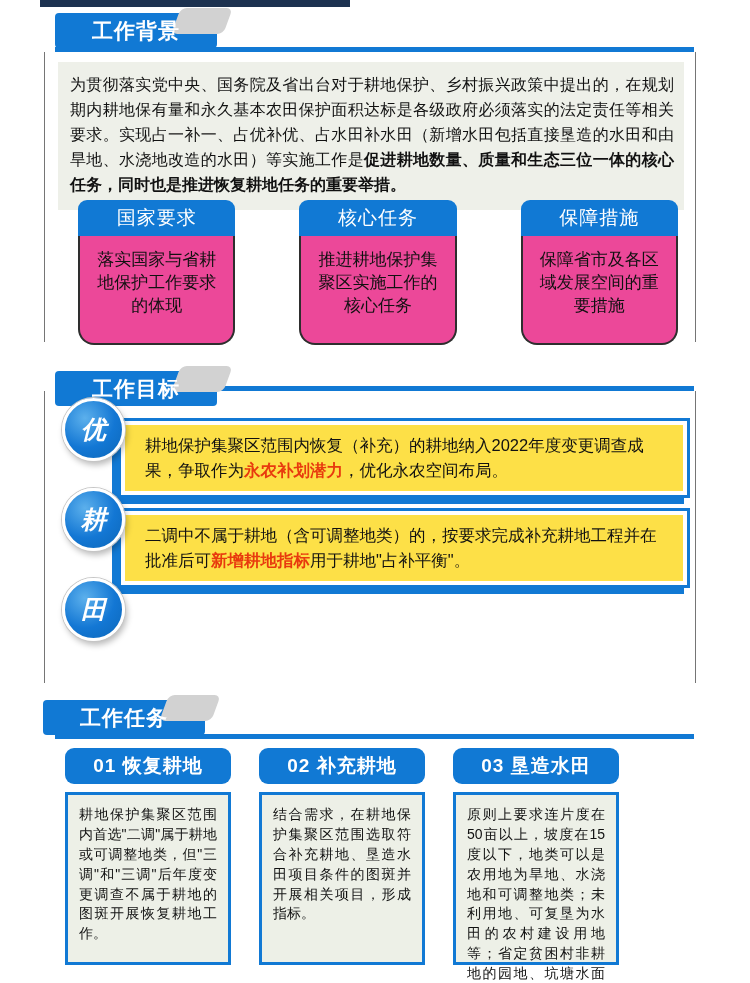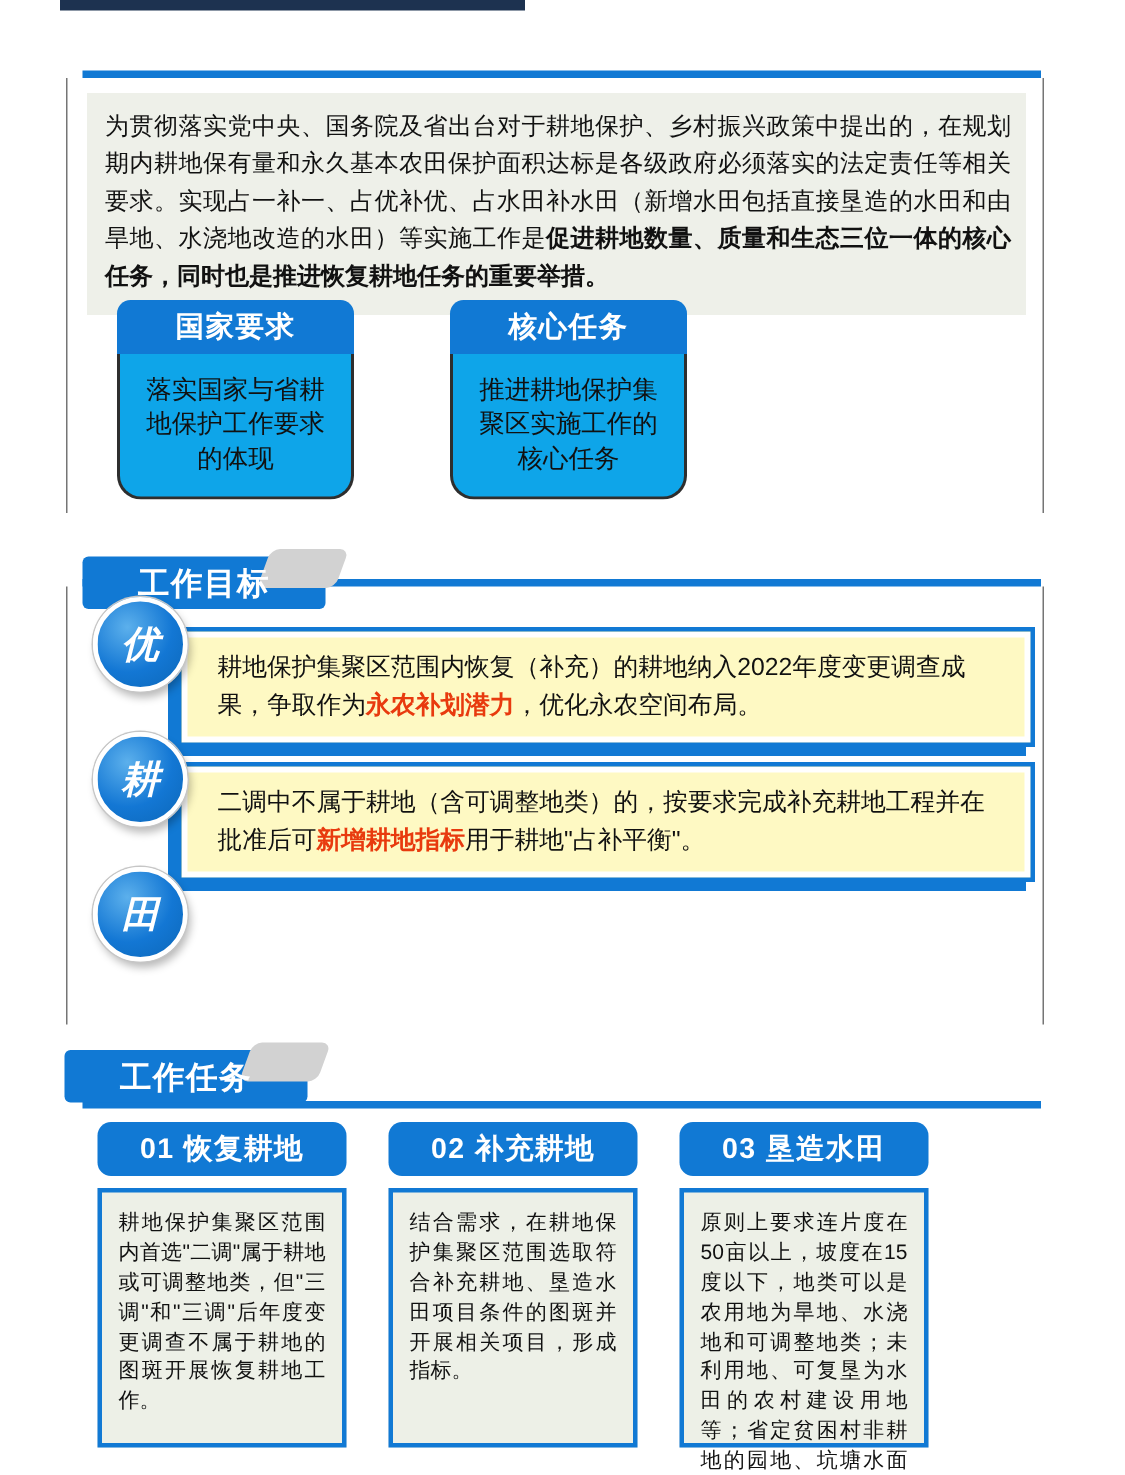--- a/index.html
+++ b/index.html
@@ -37,35 +37,35 @@
     left:58px; top:62px; width:626px; background:#eef0e9;
     padding:11px 10px 12px 12px; box-sizing:border-box;
     font-size:16px; line-height:1.56; text-align:justify;
   }
   .paragraph .bold { font-weight:bold; }
 
   .cards { left:78px; top:200px; width:600px; display:flex; gap:64px; }
   .card { width:158px; }
   .card-header {
     height:36px; background:#1179d4; border-radius:9px 9px 0 0;
-    color:#fff; font-size:19px; font-weight:bold; letter-spacing:1px;
+    color:#fff; font-size:19px; font-weight:normal; letter-spacing:1px;
     display:flex; align-items:center; justify-content:center;
   }
   .card-body {
-    background:#0ea5e9; border:2px solid #2e2e2e; border-top:none;
-    border-radius:0 0 16px 16px; min-height:70px; padding:13px 13px 12px;
+    background:#ec4899; border:2px solid #2e2e2e; border-top:none;
+    border-radius:0 0 16px 16px; min-height:70px; padding:13px 13px 24px;
     font-size:17px; line-height:1.35; text-align:center;
   }
 
   
   #badge-2 { left:55px; top:352px;margin-top:19px; }
   #underline-2 { left:55px; top:386px; width:639px; }
   .goal-box {
     position:absolute; left:118px; width:572px; box-sizing:border-box;
-    background:#fef9c3; border:3px solid #1179d4;
+    background:#fde047; border:3px solid #1179d4;
     box-shadow:-6px 6px 0 #1179d4, inset 0 0 0 4px #ffffff;
     padding:12px 18px 12px 24px; font-size:16.5px; line-height:1.5;
   }
   #goal-box-0 { top:418px; } #goal-box-1 { top:508px; } #goal-box-2 { top:598px; }
   .goal-circle {
     position:absolute; left:62px; width:57px; height:57px; border-radius:50%;
     background:radial-gradient(circle at 35% 30%, #5cb0ec, #1377d4 55%, #0c67b8);
     border:3px solid #fff; box-shadow:0 0 0 1px #c6c6c6, 2px 4px 6px rgba(0,0,0,0.28);
     color:#fff; font-size:25px; font-weight:bold; font-style:italic;
     display:flex; align-items:center; justify-content:center; z-index:4;
@@ -89,35 +89,42 @@
     padding:10px 11px; font-size:14px; line-height:1.42; text-align:justify;
   }
 </style>
 </head>
 <body>
 
 <div id="canvas">
 
   <div class="abs top-bar"></div>
 
+  <div class="badge" id="badge-1">
+    <span>工作背景</span>
+  </div>
   <div class="underline" id="underline-1"></div>
   <div class="frame" id="frame-1"></div>
 
   <div class="abs paragraph">
     <span>为贯彻落实党中央、国务院及省出台对于耕地保护、乡村振兴政策中提出的，在规划期内耕地保有量和永久基本农田保护面积达标是各级政府必须落实的法定责任等相关要求。实现占一补一、占优补优、占水田补水田（新增水田包括直接垦造的水田和由旱地、水浇地改造的水田）等实施工作是</span><span class="bold">促进耕地数量、质量和生态三位一体的核心任务，同时也是推进恢复耕地任务的重要举措。</span>
   </div>
 
   <div class="abs cards">
     <div class="card">
       <div class="card-header">国家要求</div>
       <div class="card-body">落实国家与省耕地保护工作要求的体现</div>
     </div>
     <div class="card">
       <div class="card-header">核心任务</div>
       <div class="card-body">推进耕地保护集聚区实施工作的核心任务</div>
+    </div>
+    <div class="card">
+      <div class="card-header">保障措施</div>
+      <div class="card-body">保障省市及各区域发展空间的重要措施</div>
     </div>
   </div>
 
   <div class="badge" id="badge-2">
     <span>工作目标</span>
   </div>
   <div class="underline" id="underline-2"></div>
   <div class="frame" id="frame-2"></div>
 
   <div class="goal-circle" id="goal-circle-0">优</div>

